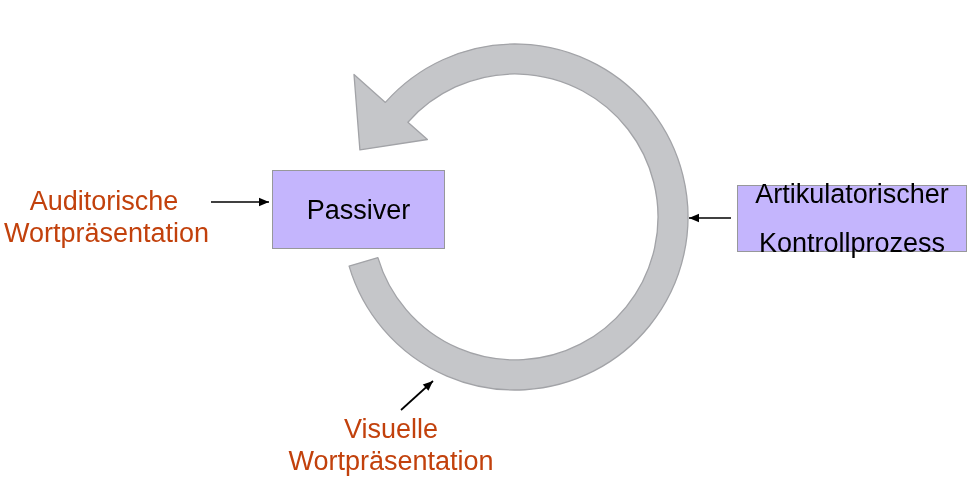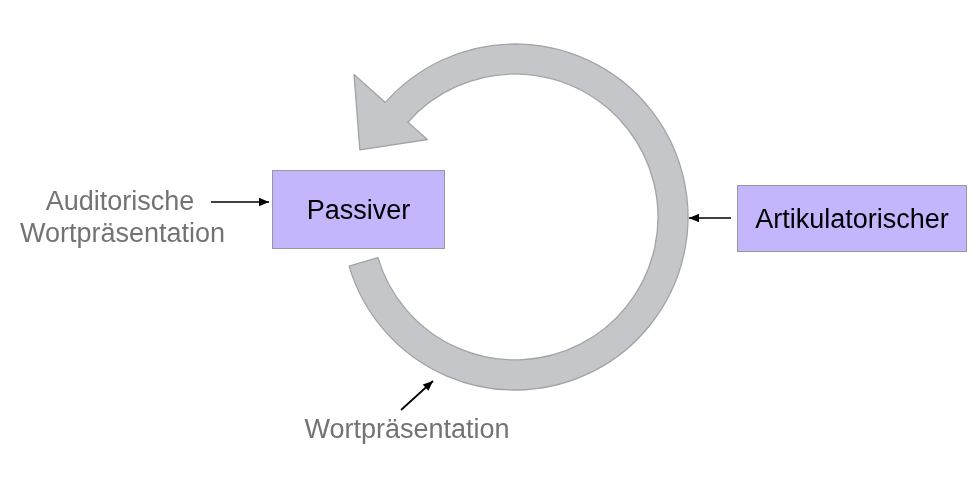--- a/index.html
+++ b/index.html
@@ -20,23 +20,22 @@
     left: 0;
     top: 0;
     width: 978px;
     height: 498px;
   }
   .label {
     position: absolute;
     text-align: center;
     font-size: 27px;
     line-height: 32px;
-    color: #737373;
+    color: #c2410c;
     white-space: nowrap;
-    margin-left: 16px;
   }
   .label div { text-align: center; }
   .box {
     position: absolute;
     box-sizing: border-box;
     border: 1.5px solid #97989a;
     background: #c4b5fd;
     display: flex;
     flex-direction: column;
     align-items: center;
@@ -85,19 +84,21 @@
     <div>Auditorische</div>
     <div>Wortpräsentation</div>
   </div>
 
   <div class="box box-passive">
     <div>Passiver</div>
   </div>
 
   <div class="box box-control">
     <div>Artikulatorischer</div>
+    <div>Kontrollprozess</div>
   </div>
 
   <div class="label label-visual">
+    <div>Visuelle</div>
     <div>Wortpräsentation</div>
   </div>
 
 </div>
 
 </body></html>

